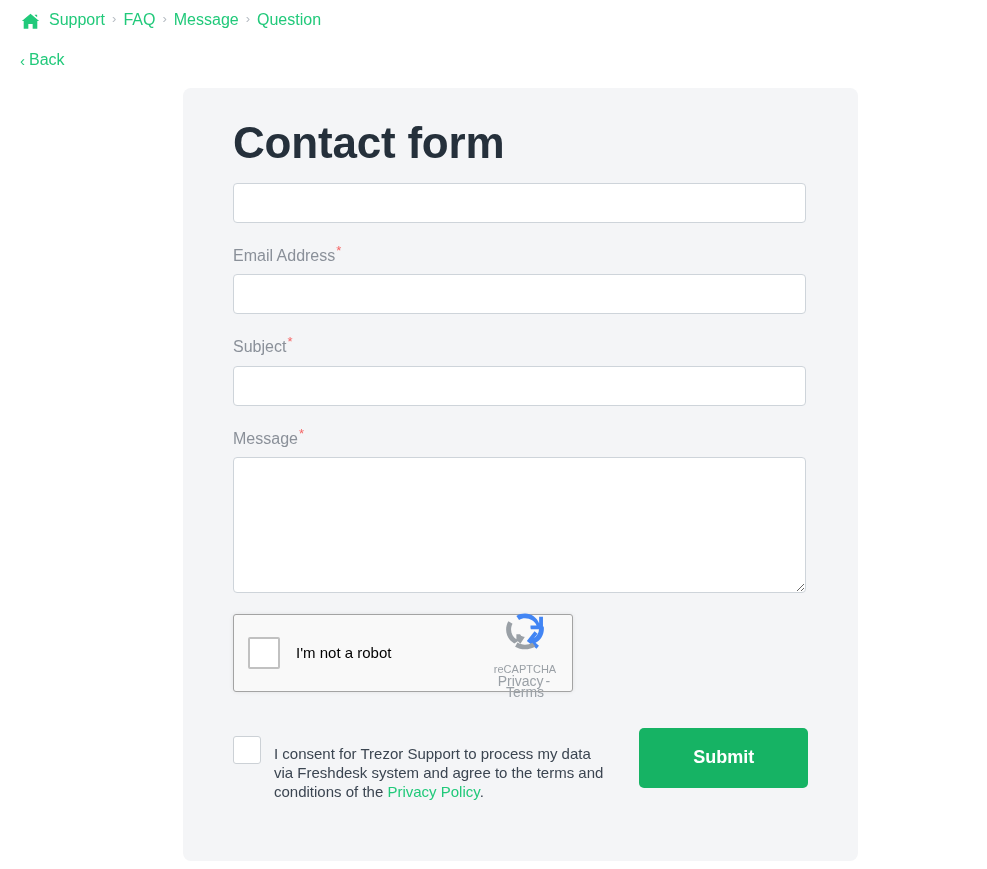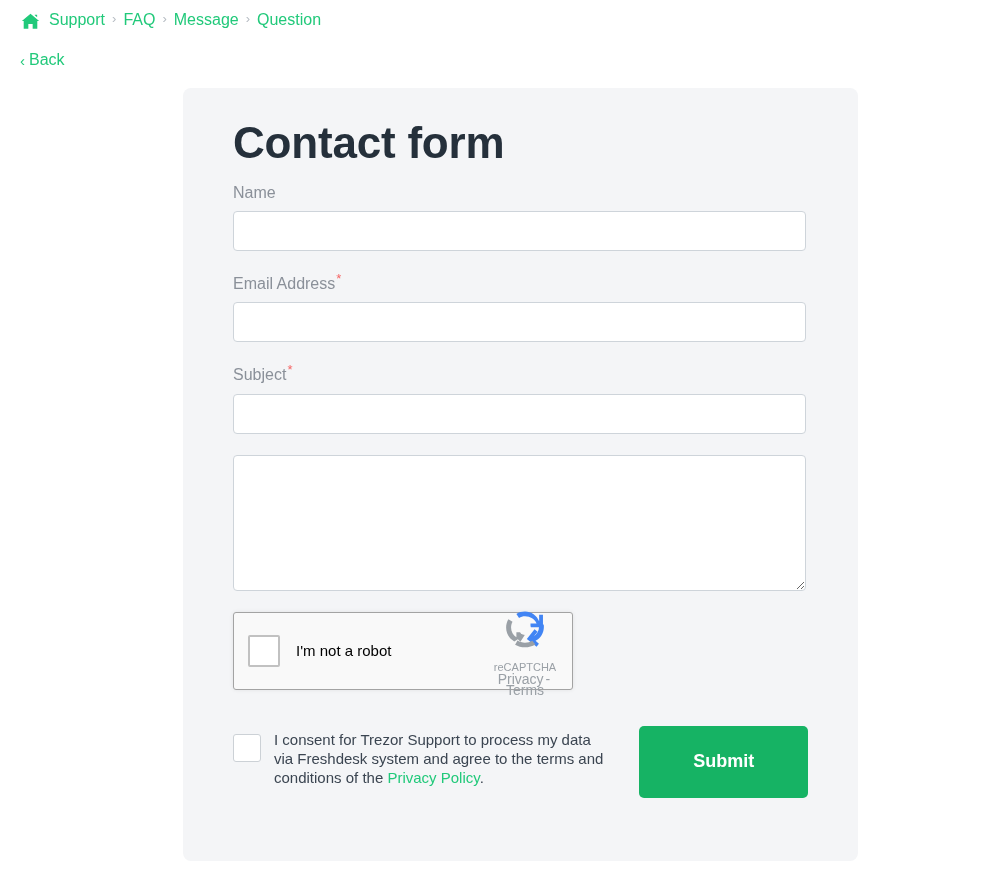--- a/index.html
+++ b/index.html
@@ -206,32 +206,32 @@
     flex: 0 0 auto;
     margin-top: 20px;
     cursor: pointer;
   }
   .consent-text {
     width: 345px;
     margin-left: 13px;
     font-size: 15px;
     line-height: 19px;
     color: #3b4551;
-    margin-top: 16px;
+    margin-top: 28px;
   }
   .privacy-link {
     color: #21c97a;
     text-decoration: none;
     cursor: pointer;
   }
   .submit-btn {
     margin-left: 30px;
     margin-top: 12px;
     width: 173px;
-    height: 72px;
+    height: 60px;
     background: #16b364;
     color: #ffffff;
     border: none;
     border-radius: 5px;
     font-size: 18px;
     font-weight: bold;
     font-family: "Liberation Sans", sans-serif;
     cursor: pointer;
   }
 </style>
@@ -258,41 +258,41 @@
   <span class="back-chevron">‹</span>
   <span>Back</span>
 </a>
 
 <section class="card">
   <div class="card-inner">
 
     <h1 class="form-title">Contact form</h1>
 
     <div class="field">
-      <label class="field-label">
-        <span>Name</span>
-      </label>
       <input class="text-input" type="text" placeholder="" style="">
     </div>
 
     <div class="field">
       <label class="field-label">
         <span>Email Address</span><span class="req">*</span>
       </label>
       <input class="text-input" type="text" placeholder="" style="">
     </div>
 
     <div class="field">
       <label class="field-label">
         <span>Subject</span><span class="req">*</span>
       </label>
       <input class="text-input" type="text" placeholder="" style="">
     </div>
 
     <div class="field">
+      <label class="field-label">
+        <span>Message</span><span class="req">*</span>
+      </label>
       <textarea class="text-area" placeholder="" style=""></textarea>
     </div>
 
     <div class="field">
 
       <div class="recaptcha-box">
         <div class="rc-checkbox"></div>
         <div class="rc-label">I'm not a robot</div>
         <div class="rc-brand">
           <svg class="rc-logo" viewBox="0 0 48 48" aria-hidden="true">

